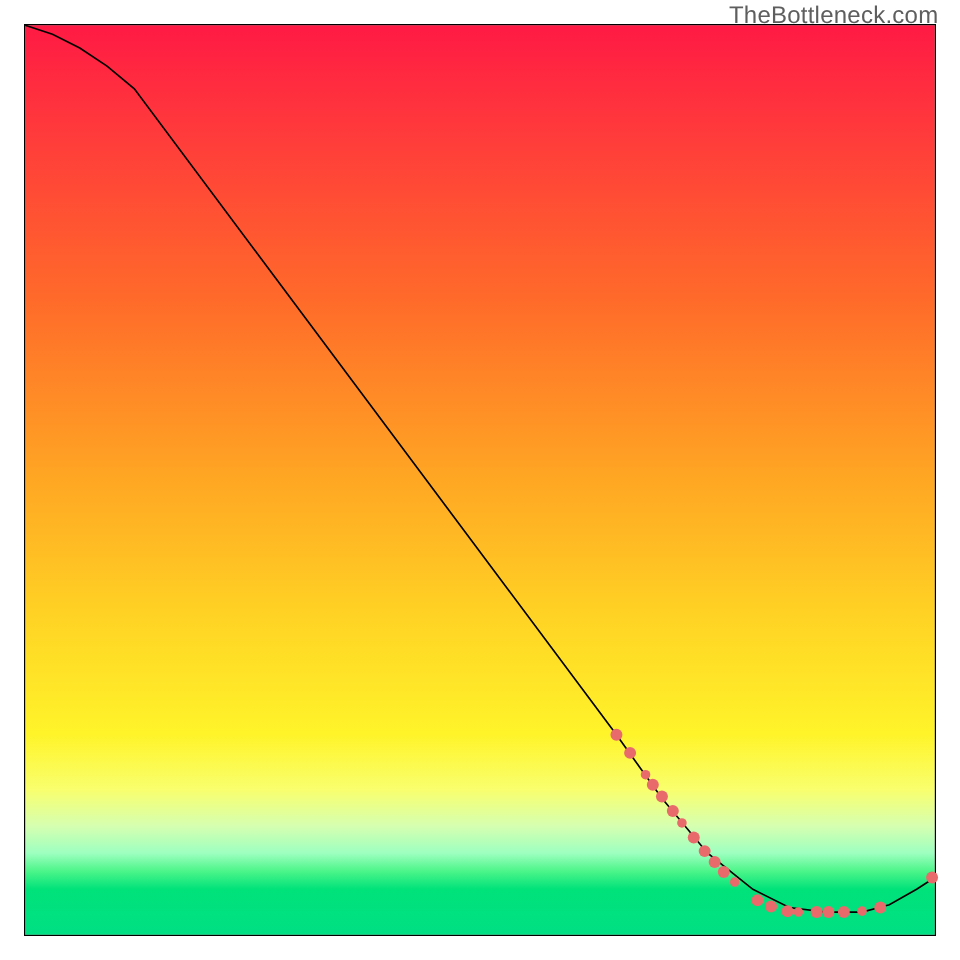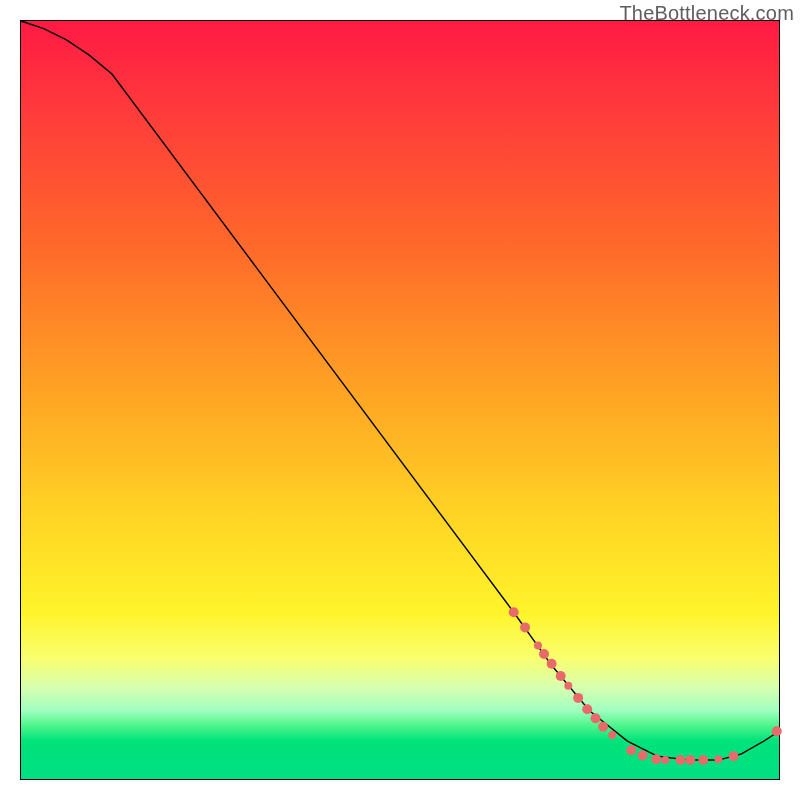--- a/index.html
+++ b/index.html
@@ -35,21 +35,21 @@
       #d6ffb0 88%,
       #9effc0 91%,
       #4cf58a 93%,
       #00e27a 95%,
       #00e084 100%
     );
   }
   .watermark {
     position: absolute;
     top: 2px;
-    right: 6px;
+    right: 18px;
     font-size: 20px;
     font-weight: 500;
     color: #5e5e5e;
     letter-spacing: 0.2px;
     pointer-events: none;
   }
   svg {
     position: absolute;
     left: 0;
     top: 0;

